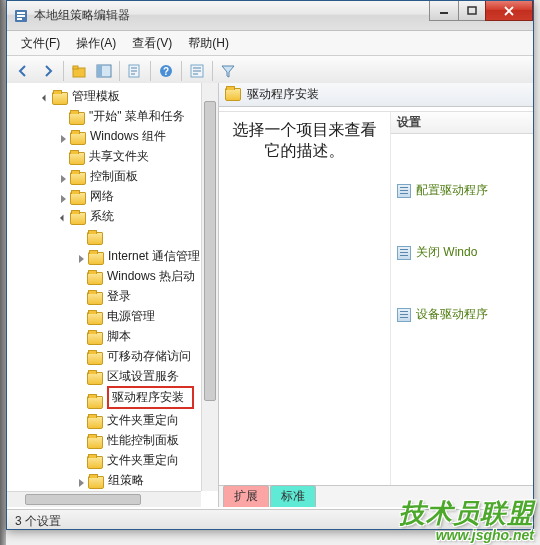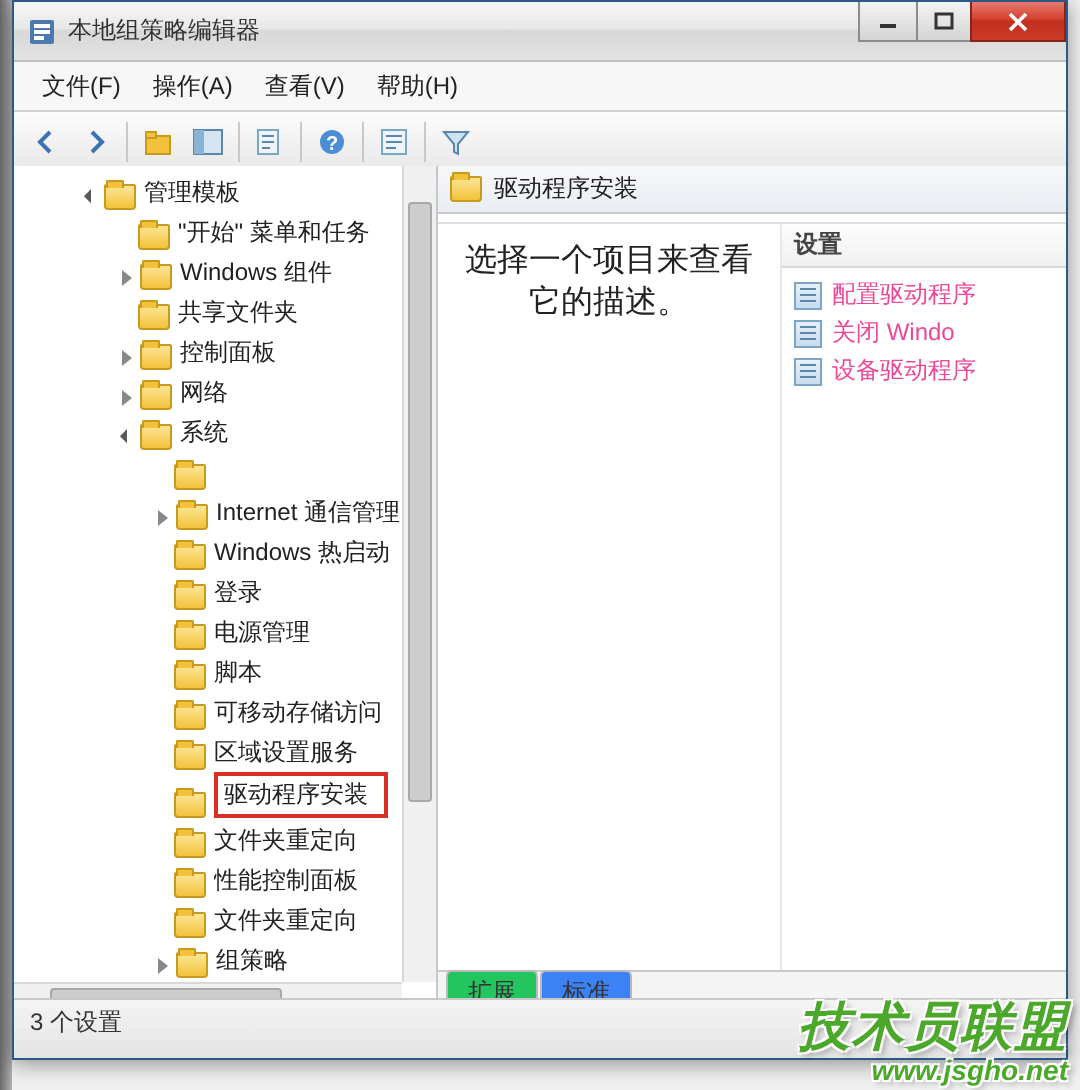--- a/index.html
+++ b/index.html
@@ -246,23 +246,24 @@
 }
 .settings-list {
   padding: 4px 2px;
 }
 .setting-item {
   display: flex;
   align-items: center;
   height: 19px;
   font-size: 12px;
   padding-left: 4px;
-  color: #ec4899;
+  color: #4d7c0f;
   white-space: nowrap;
   overflow: hidden;
+  margin-top: 43px;
 }
 .policy-icon {
   width: 14px; height: 14px;
   border: 1px solid #7ba7c7;
   background: linear-gradient(to bottom, #e8f0f7, #c8dced);
   margin-right: 5px;
   flex-shrink: 0;
   position: relative;
 }
 .policy-icon:before {
@@ -281,33 +282,33 @@
   padding-left: 4px;
   border-top: 1px solid #c8c8c8;
   background: #f4f4f4;
   gap: 0;
 }
 .tab {
   font-size: 12px;
   padding: 2px 10px;
   border: 1px solid #b8b8b8;
   border-bottom: none;
-  background: #3b82f6;
+  background: #5eead4;
   border-radius: 3px 3px 0 0;
   margin-right: 1px;
   color: #333;
 }
 .tab.active {
-  background: #22c55e;
+  background: #fca5a5;
 }
 
 .statusbar {
   position: absolute;
   left: 0; right: 0; bottom: 0;
-  height: 30px;
+  height: 20px;
   background: linear-gradient(to bottom, #f4f4f4, #e4e4e4);
   border-top: 1px solid #c8c8c8;
   font-size: 12px;
   color: #333;
   padding: 3px 8px;
 }
 
 .watermark {
   position: absolute;
   right: 6px;

